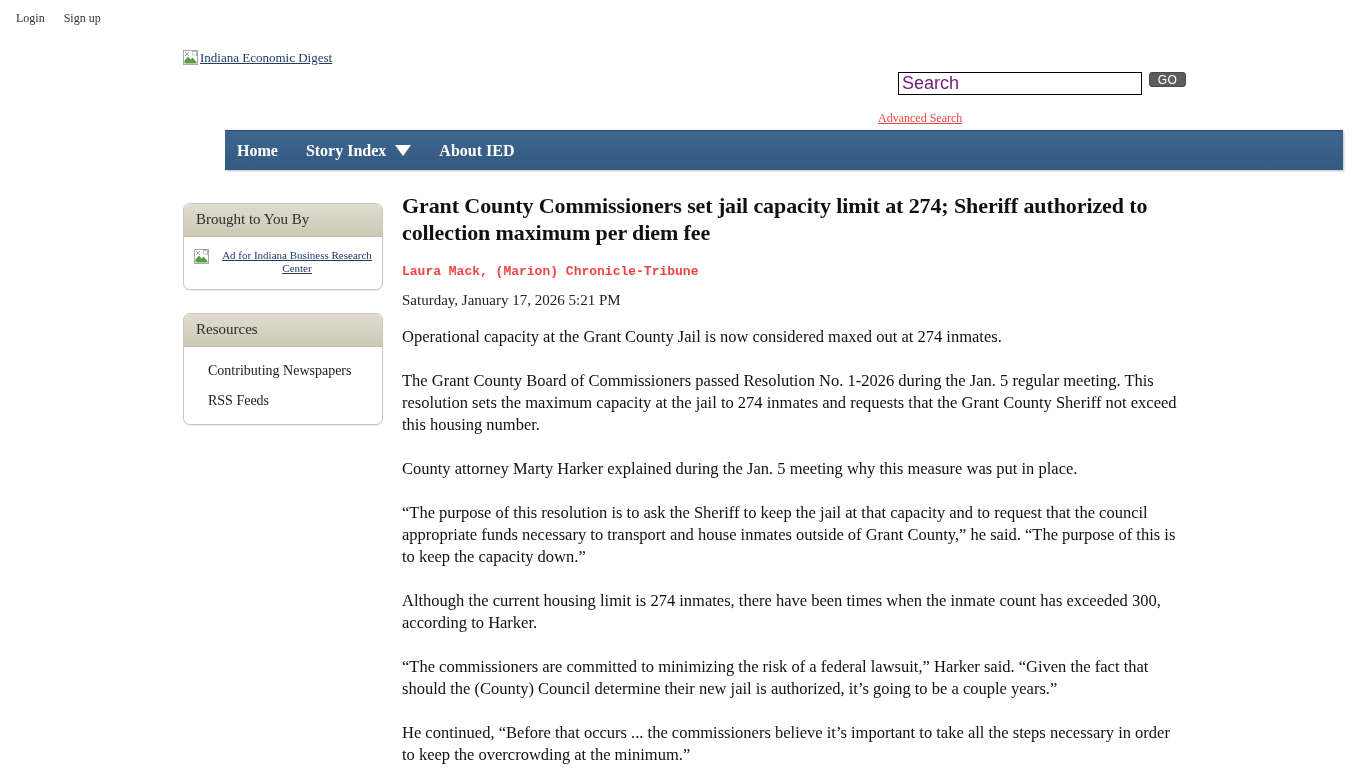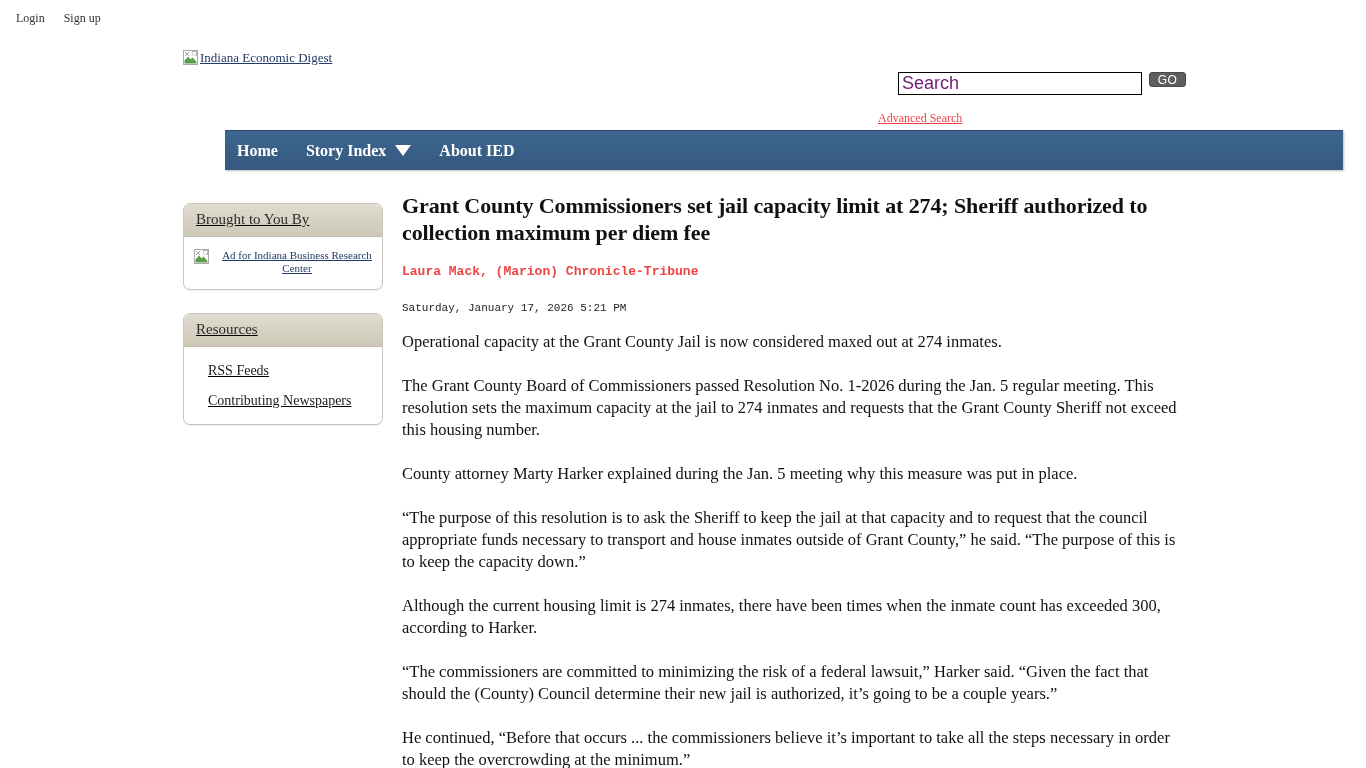--- a/index.html
+++ b/index.html
@@ -149,21 +149,20 @@
     left: 183px;
     width: 200px;
   }
   .panel {
     border: 1px solid #c9c6bd;
     border-radius: 7px;
     background: #ffffff;
     overflow: hidden;
     margin-bottom: 23px;
     box-shadow: 0 1px 1px rgba(0,0,0,0.07);
-    text-decoration: underline;
   }
   .panel-header {
     background: linear-gradient(180deg, #e0dcd0 0%, #cdc8b6 100%);
     padding: 7px 12px 8px 12px;
     font-family: "Liberation Serif", serif;
     font-size: 15px;
     color: #2c2c2c;
     border-bottom: 1px solid #c4bfb0;
   }
   .panel-body {
@@ -210,23 +209,23 @@
     letter-spacing: -0.1px;
   }
   .byline {
     margin-top: 18px;
     font-family: Liberation Mono, monospace;
     font-size: 13px;
     font-weight: bold;
     color: #ef4444;
   }
   .timestamp {
-    margin-top: 23px;
-    font-family: Liberation Mono, monospace;
-    font-size: 11px;
+    margin-top: 13px;
+    font-family: Liberation Serif, serif;
+    font-size: 15px;
     color: #222222;
   }
   .body-text { margin-top: 17px; }
   .body-text p {
     font-family: "Liberation Serif", serif;
     font-size: 16.5px;
     line-height: 22px;
     color: #111111;
     margin: 0 0 22px 0;
   }
@@ -291,22 +290,22 @@
             </svg>
           </span>
           <span class="ad-text">Ad for Indiana Business Research Center</span>
         </a>
       </div>
     </section>
 
     <section class="panel">
       <div class="panel-header">Resources</div>
       <div class="panel-body res-list">
+        <a class="res-item" href="#">Contributing Newspapers</a>
         <a class="res-item" href="#">RSS Feeds</a>
-        <a class="res-item" href="#">Contributing Newspapers</a>
       </div>
     </section>
 
   </aside>
 
   <article class="article">
     <h1 class="headline">Grant County Commissioners set jail capacity limit at 274; Sheriff authorized to collection maximum per diem fee</h1>
     <div class="byline">Laura Mack, (Marion) Chronicle-Tribune</div>
     <div class="timestamp">Saturday, January 17, 2026 5:21 PM</div>
     <div class="body-text">

